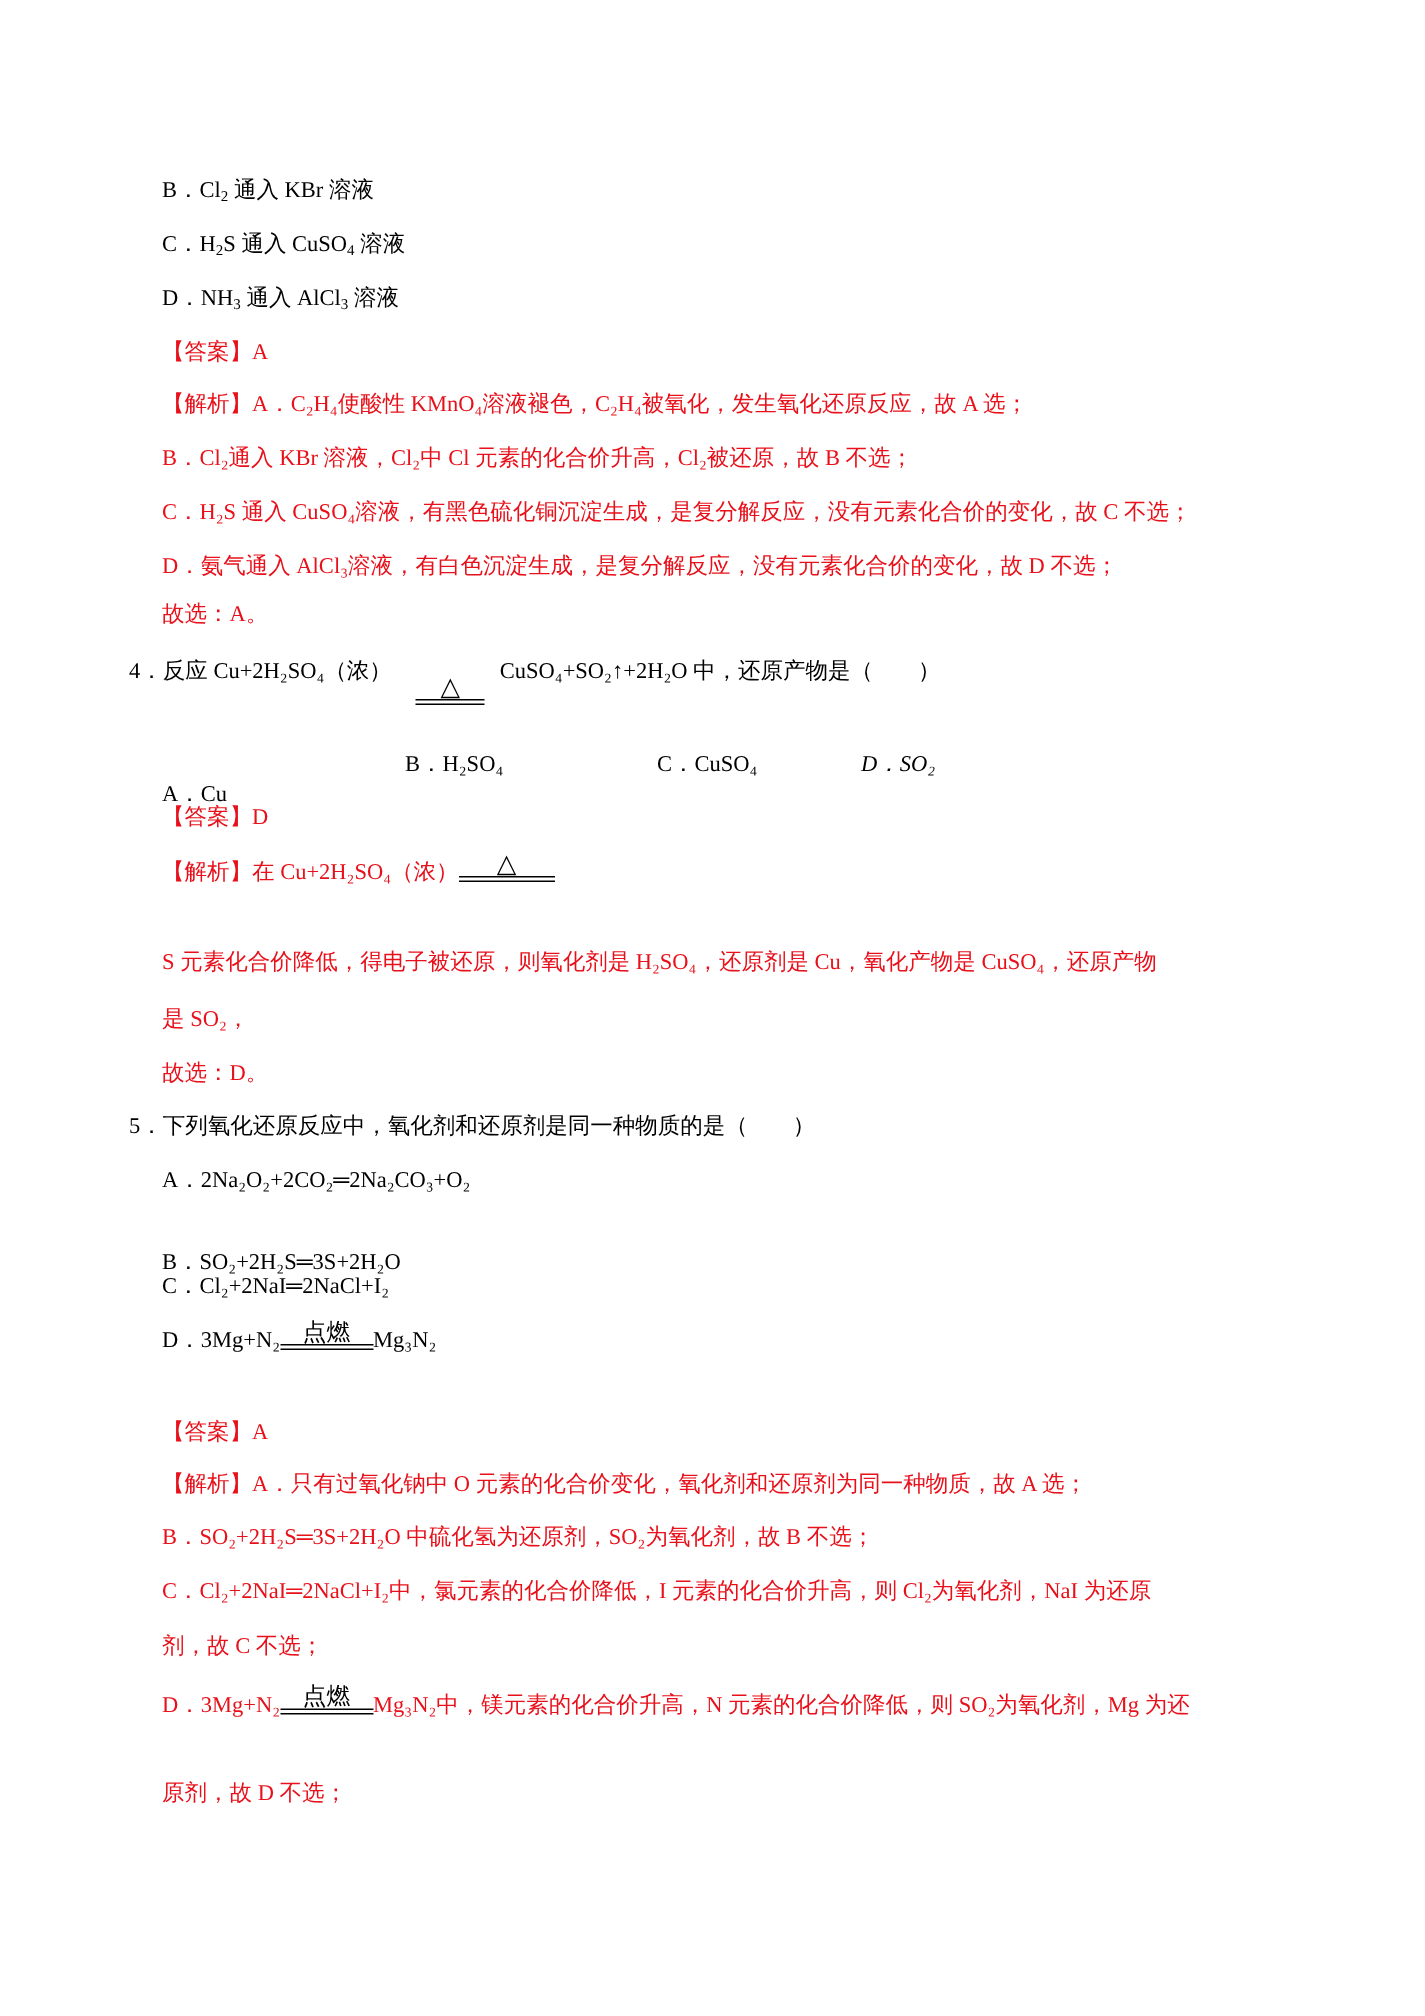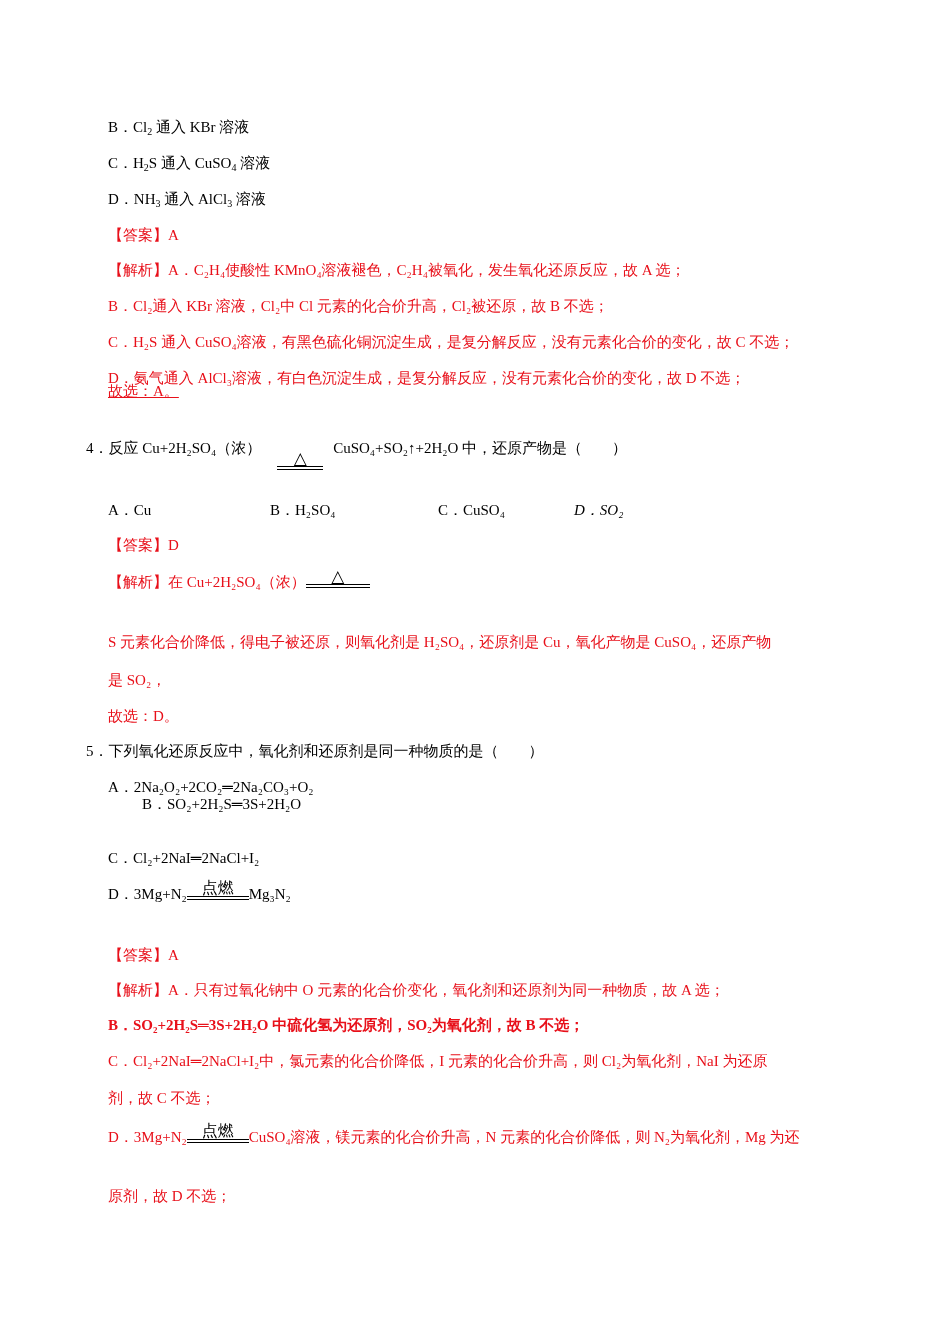--- a/index.html
+++ b/index.html
@@ -36,56 +36,56 @@
 
 <div class="line red" style="top:225px;">
   <span>【答案】</span><span>A</span>
 </div>
 <div class="line red" style="top:260px;">
   <span>【解析】</span><span>A．C₂H₄使酸性 KMnO₄溶液褪色，C₂H₄被氧化，发生氧化还原反应，故 A 选；</span>
 </div>
 <div class="line red" style="top:296px;">B．Cl₂通入 KBr 溶液，Cl₂中 Cl 元素的化合价升高，Cl₂被还原，故 B 不选；</div>
 <div class="line red" style="top:332px;">C．H₂S 通入 CuSO₄溶液，有黑色硫化铜沉淀生成，是复分解反应，没有元素化合价的变化，故 C 不选；</div>
 <div class="line red" style="top:368px;">D．氨气通入 AlCl₃溶液，有白色沉淀生成，是复分解反应，没有元素化合价的变化，故 D 不选；</div>
-<div class="line red" style="top:381px;text-decoration:underline;">故选：A。</div>
+<div class="line red" style="top:400px;">故选：A。</div>
 
 <div class="line black qnum" style="top:438px;">
   <span>4．</span><span>反应 Cu+2H₂SO₄（浓）</span><span style="display:inline-block;width:16px;"></span><span class="cond delta" style="width:46px;"><span class="top">△</span><span class="dbl" style="margin-bottom:-12px;"></span></span><span style="display:inline-block;width:10px;"></span><span>CuSO₄+SO₂↑+2H₂O 中，还原产物是（　　）</span>
 </div>
 
-<div class="choice black" style="top:500px; left:108px;text-align:center;"><span>A．</span><span>Cu</span></div>
+<div class="choice black" style="top:520px; left:108px;text-align:center;"><span>A．</span><span>Cu</span></div>
 <div class="choice black" style="top:500px; left:270px;"><span>B．</span><span>H₂SO₄</span></div>
 <div class="choice black" style="top:500px; left:438px;"><span>C．</span><span>CuSO₄</span></div>
 <div class="choice black" style="top:500px; left:574px;font-style:italic;"><span>D．</span><span>SO₂</span></div>
 
 <div class="line red" style="top:535px;">
   <span>【答案】</span><span>D</span>
 </div>
 <div class="line red" style="top:568px; line-height:22px;">
   <span>【解析】</span><span>在 Cu+2H₂SO₄（浓）</span><span class="cond delta" style="width:64px;"><span class="top" style="color:#000;">△</span><span class="dbl" style="color:#000;"></span></span>
 </div>
 <div class="line red" style="top:632px;">S 元素化合价降低，得电子被还原，则氧化剂是 H₂SO₄，还原剂是 Cu，氧化产物是 CuSO₄，还原产物</div>
 <div class="line red" style="top:670px;">是 SO₂，</div>
 <div class="line red" style="top:706px;">故选：D。</div>
 
 <div class="line black qnum" style="top:741px;">
   <span>5．</span><span>下列氧化还原反应中，氧化剂和还原剂是同一种物质的是（　　）</span>
 </div>
 <div class="line black" style="top:777px;"><span>A．</span><span>2Na₂O₂+2CO₂═2Na₂CO₃+O₂</span></div>
-<div class="line black" style="top:794px;margin-left:34px;"><span>B．</span><span>SO₂+2H₂S═3S+2H₂O</span></div>
+<div class="line black" style="top:832px;"><span>B．</span><span>SO₂+2H₂S═3S+2H₂O</span></div>
 <div class="line black" style="top:848px;"><span>C．</span><span>Cl₂+2NaI═2NaCl+I₂</span></div>
 <div class="line black" style="top:880px; line-height:22px;">
   <span>D．</span><span>3Mg+N₂</span><span class="cond" style="width:62px;"><span class="top">点燃</span><span class="dbl"></span></span><span>Mg₃N₂</span>
 </div>
 
 <div class="line red" style="top:945px;">
   <span>【答案】</span><span>A</span>
 </div>
 <div class="line red" style="top:980px;">
   <span>【解析】</span><span>A．只有过氧化钠中 O 元素的化合价变化，氧化剂和还原剂为同一种物质，故 A 选；</span>
 </div>
-<div class="line red" style="top:1015px;font-weight:bold;">B．SO₂+2H₂S═3S+2H₂O 中硫化氢为还原剂，SO₂为氧化剂，故 B 不选；</div>
+<div class="line red" style="top:1015px;">B．SO₂+2H₂S═3S+2H₂O 中硫化氢为还原剂，SO₂为氧化剂，故 B 不选；</div>
 <div class="line red" style="top:1051px;">C．Cl₂+2NaI═2NaCl+I₂中，氯元素的化合价降低，I 元素的化合价升高，则 Cl₂为氧化剂，NaI 为还原</div>
 <div class="line red" style="top:1088px;">剂，故 C 不选；</div>
 <div class="line red" style="top:1123px; line-height:22px;">
-  <span>D．3Mg+N₂</span><span class="cond black-cond" style="width:62px;"><span class="top">点燃</span><span class="dbl"></span></span><span>CuSO₄溶液，镁元素的化合价升高，N 元素的化合价降低，则 N₂为氧化剂，Mg 为还</span>
+  <span>D．3Mg+N₂</span><span class="cond black-cond" style="width:62px;"><span class="top">点燃</span><span class="dbl"></span></span><span>Mg₃N₂中，镁元素的化合价升高，N 元素的化合价降低，则 SO₂为氧化剂，Mg 为还</span>
 </div>
 <div class="line red" style="top:1186px;">原剂，故 D 不选；</div>
 
 </body></html>

